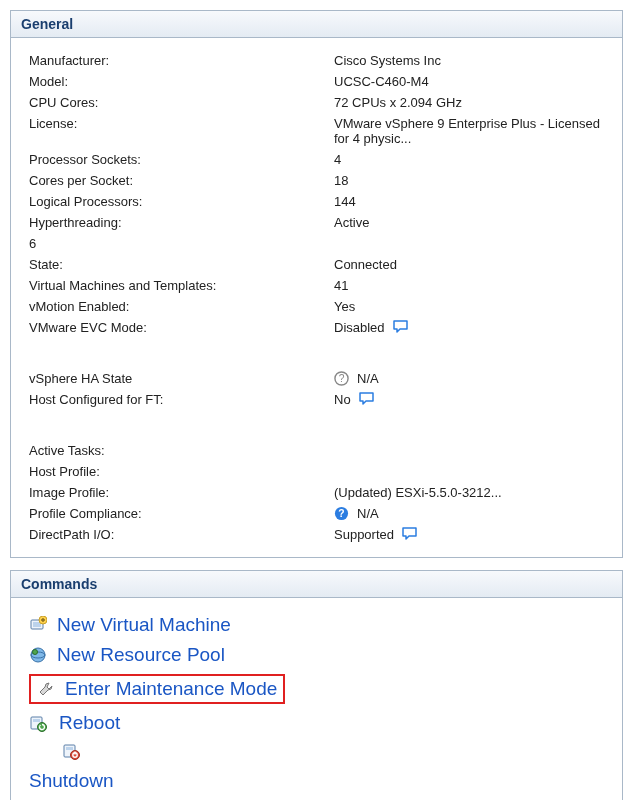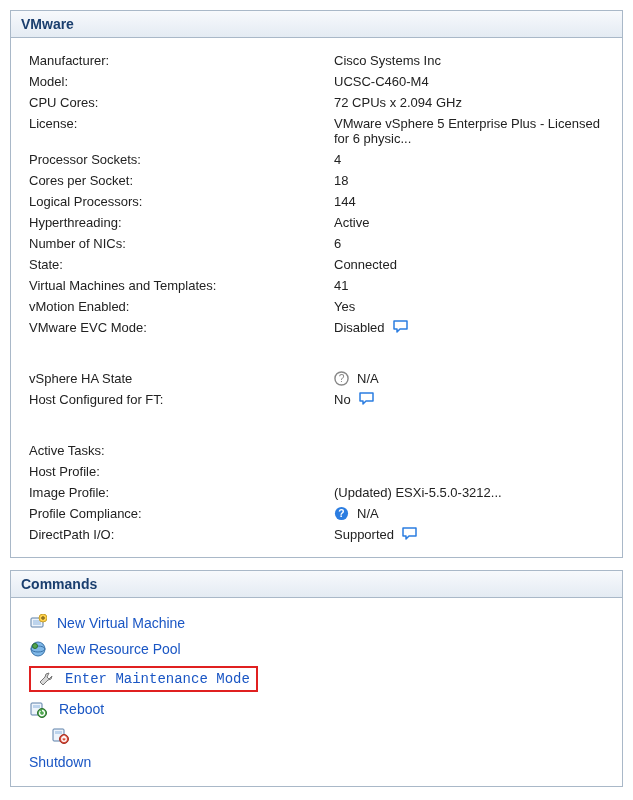--- a/index.html
+++ b/index.html
@@ -58,21 +58,21 @@
   }
   .cmd-item {
     display: flex;
     align-items: center;
     padding: 4px 0;
     gap: 10px;
   }
   .cmd-item a {
     color: #1a56c4;
     text-decoration: none;
-    font-size: 14px;
+    font-size: 19px;
   }
   .cmd-icon {
     width: 18px;
     height: 18px;
     display: inline-flex;
     align-items: center;
     justify-content: center;
   }
   .highlight-box {
     border: 2px solid #e02020;
@@ -80,21 +80,21 @@
     display: inline-flex;
     align-items: center;
     gap: 10px;
   }
 </style>
 </head>
 <body>
 
 <div class="panel">
   <div class="panel-header">
-    <span>VMware</span>
+    <span>General</span>
   </div>
   <div class="panel-body" id="general-body">
       <div class="info-row">
         <div class="info-label">Manufacturer:</div>
         <div class="info-value">
           <span>Cisco Systems Inc</span>
         </div>
       </div>
       <div class="info-row">
         <div class="info-label">Model:</div>
@@ -104,21 +104,21 @@
       </div>
       <div class="info-row">
         <div class="info-label">CPU Cores:</div>
         <div class="info-value">
           <span>72 CPUs x 2.094 GHz</span>
         </div>
       </div>
       <div class="info-row">
         <div class="info-label">License:</div>
         <div class="info-value">
-          <span>VMware vSphere 5 Enterprise Plus - Licensed for 6 physic...</span>
+          <span>VMware vSphere 9 Enterprise Plus - Licensed for 4 physic...</span>
         </div>
       </div>
       <div class="info-row">
         <div class="info-label">Processor Sockets:</div>
         <div class="info-value">
           <span>4</span>
         </div>
       </div>
       <div class="info-row">
         <div class="info-label">Cores per Socket:</div>
@@ -132,21 +132,20 @@
           <span>144</span>
         </div>
       </div>
       <div class="info-row">
         <div class="info-label">Hyperthreading:</div>
         <div class="info-value">
           <span>Active</span>
         </div>
       </div>
       <div class="info-row">
-        <div class="info-label">Number of NICs:</div>
         <div class="info-value">
           <span>6</span>
         </div>
       </div>
       <div class="info-row">
         <div class="info-label">State:</div>
         <div class="info-value">
           <span>Connected</span>
         </div>
       </div>
@@ -254,21 +253,21 @@
             <svg viewBox="0 0 18 18" width="18" height="18">
               <circle cx="9" cy="9" r="7" fill="#7fb8e8" stroke="#3a72a8"></circle>
               <ellipse cx="9" cy="9" rx="7" ry="3" fill="none" stroke="#3a72a8"></ellipse>
               <circle cx="6" cy="6" r="2.5" fill="#4fa64f" stroke="#2c6e2c"></circle>
             </svg>
           </span>
           <a href="#">New Resource Pool</a>
         </span>
       </div>
       <div class="cmd-item">
-        <span class="highlight-box" style="display: inline-flex; align-items: center; gap: 10px; font-family: Liberation Mono, monospace;">
+        <span class="highlight-box" style="display: inline-flex; align-items: center; gap: 10px;">
           <span class="cmd-icon">
             <svg viewBox="0 0 18 18" width="18" height="18">
               <path d="M12 3 a4 4 0 0 0 -4 4 l-5 5 l3 3 l5 -5 a4 4 0 0 0 4 -4 l-3 3 l-2 -2 z" fill="#d8d8d8" stroke="#777"></path>
             </svg>
           </span>
           <a href="#">Enter Maintenance Mode</a>
         </span>
       </div>
       <div class="cmd-item">
         <span style="display: inline-flex; align-items: center; gap: 12px;">

